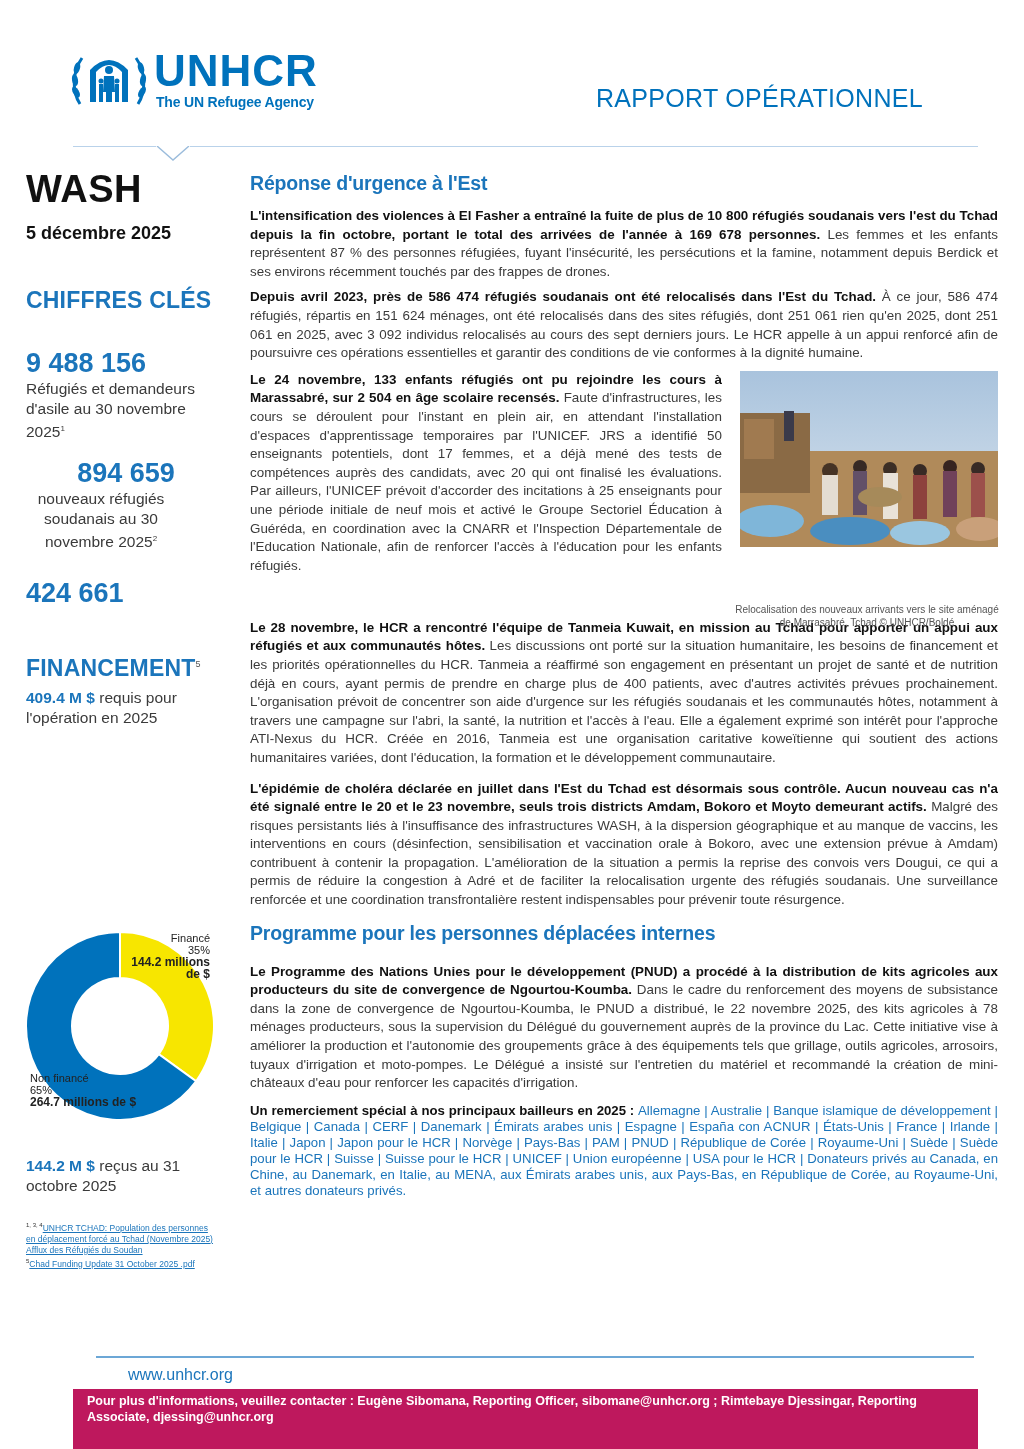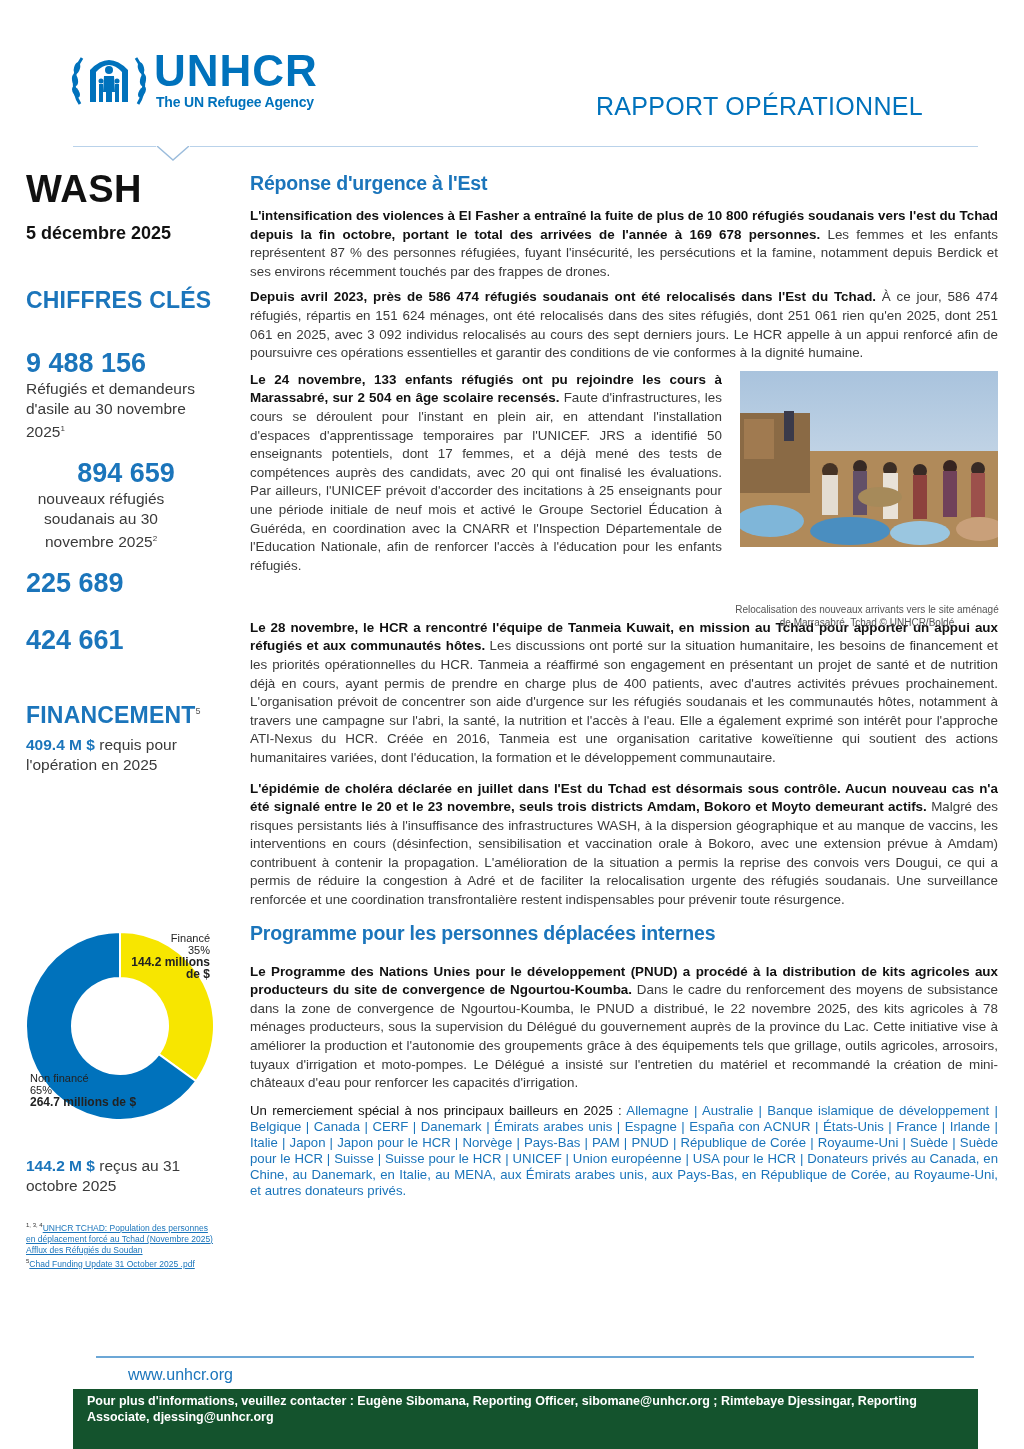--- a/index.html
+++ b/index.html
@@ -4,21 +4,21 @@
 <style>
   * { box-sizing: border-box; margin: 0; padding: 0; }
   html, body { width: 1024px; height: 1449px; background: #ffffff; overflow: hidden; }
   body { position: relative; font-family: "Liberation Sans", sans-serif; color: #1a1a1a; }
 
   .header { position: absolute; left: 0; top: 0; width: 1024px; height: 150px; }
   .logo { position: absolute; left: 70px; top: 48px; width: 270px; height: 66px; }
   .logo-emblem { position: absolute; left: 0; top: 0; width: 78px; height: 66px; }
   .logo-word { position: absolute; left: 84px; top: -2px; font-size: 44px; font-weight: bold; color: #0072bc; letter-spacing: 1px; }
   .logo-sub { position: absolute; left: 86px; top: 46px; font-size: 14px; font-weight: bold; color: #0072bc; letter-spacing: -0.2px; }
-  .report-title { position: absolute; left: 596px; top: 84px; font-size: 25px; color: #0072bc; letter-spacing: 0.3px; margin-top: 8px; }
+  .report-title { position: absolute; left: 596px; top: 84px; font-size: 25px; color: #0072bc; letter-spacing: 0.3px; }
 
   .rule-top { position: absolute; left: 73px; top: 146px; width: 905px; height: 1px; background: #b9d2ea; }
   .rule-chevron { position: absolute; left: 156px; top: 146px; width: 34px; height: 16px; }
 
   .sidebar { position: absolute; left: 26px; top: 168px; width: 200px; }
   .country { font-size: 38px; font-weight: bold; color: #111; letter-spacing: 0.5px; }
   .date { font-size: 18px; font-weight: bold; color: #111; margin-top: 12px; }
   .kf-title { font-size: 23px; font-weight: bold; color: #1b75bb; margin-top: 43px; letter-spacing: 0.2px; }
   .stat-num { font-size: 27px; font-weight: bold; color: #1b75bb; }
   .stat-desc { font-size: 15.5px; color: #3a3a3a; line-height: 20px; }
@@ -47,25 +47,25 @@
   .edu-row { position: relative; margin-top: 8px; height: 248px; }
   .edu-text { position: absolute; left: 0; top: 0; width: 472px; }
   .photo { position: absolute; left: 490px; top: 0; width: 258px; height: 176px; overflow: hidden; }
   .caption { position: absolute; left: 484px; top: 196px; width: 266px; font-size: 10px; line-height: 13px; color: #555; text-align: center; margin-top: 36px; }
 
   .p4 { margin-top: 0px; }
   .p5 { margin-top: 12px; }
   .section-title2 { margin-top: 12px; }
   .p6 { margin-top: 18px; }
   .donors { margin-top: 10px; font-size: 13.2px; line-height: 16px; color: #1b75bb; text-align: justify; }
-  .donors .lead { font-weight: normal; color: #111; }
+  .donors .lead { font-weight: bold; color: #111; }
 
   .rule-bottom { position: absolute; left: 96px; top: 1356px; width: 878px; height: 2px; background: #6ca7d6; }
   .website { position: absolute; left: 128px; top: 1366px; font-size: 16px; color: #1b75bb; }
-  .contact-bar { position: absolute; left: 73px; top: 1389px; width: 905px; height: 60px; background: #14532d; color: #ffffff; font-size: 12.5px; font-weight: bold; line-height: 16px; padding: 4px 14px; }
+  .contact-bar { position: absolute; left: 73px; top: 1389px; width: 905px; height: 60px; background: #be185d; color: #ffffff; font-size: 12.5px; font-weight: bold; line-height: 16px; padding: 4px 14px; }
 </style>
 </head>
 <body>
 
 <div class="header">
   <div class="logo">
     <svg class="logo-emblem" viewBox="0 0 78 66">
       <g fill="none" stroke="#0072bc" stroke-width="3">
         <path d="M10 56 C2 44 2 24 12 10"></path>
         <path d="M68 56 C76 44 76 24 66 10"></path>
@@ -106,21 +106,20 @@
 
   <div style="margin-top:34px;">
     <div class="stat-num">9 488 156</div>
     <div class="stat-desc"><span>Réfugiés et demandeurs d'asile au 30 novembre 2025</span><sup>1</sup></div>
   </div>
   <div style="margin-top:16px;text-align:center;">
     <div class="stat-num">894 659</div>
     <div class="stat-desc" style="width:150px;"><span>nouveaux réfugiés soudanais au 30 novembre 2025</span><sup>2</sup></div>
   </div>
   <div style="margin-top:16px;">
-    <div class="stat-num">225 689</div>
   </div>
   <div style="margin-top:26px;">
     <div class="stat-num">424 661</div>
   </div>
 
   <div class="fin-title" style="margin-top:46px;"><span>FINANCEMENT</span><sup>5</sup></div>
   <div class="fin-line" style="margin-top:6px;"><span class="hl">409.4 M $</span><span> requis pour l'opération en 2025</span></div>
 </div>
 
 <div class="donut-wrap">

